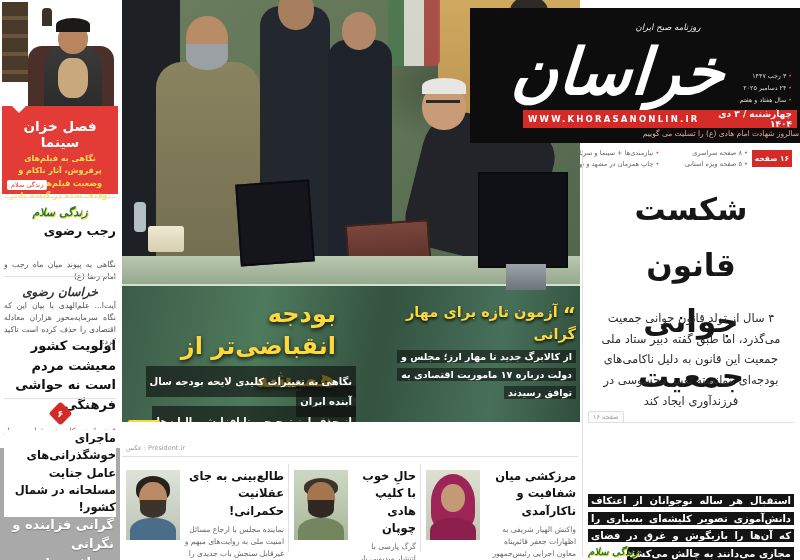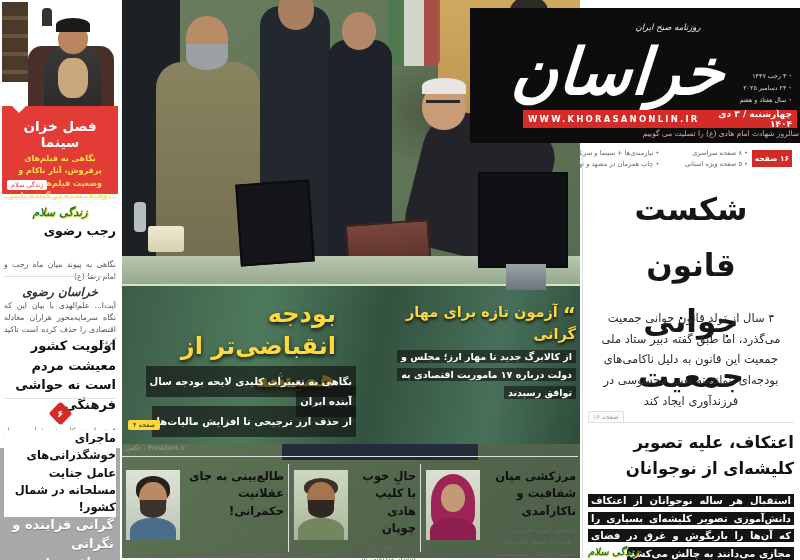--- a/index.html
+++ b/index.html
@@ -53,21 +53,21 @@
   .diamond span{transform:rotate(-45deg);color:#fff;font-size:10px;font-weight:bold;}
   
   .notebox{position:absolute;left:0;top:448px;width:120px;height:112px;background:#a9a9a9;overflow:hidden;}
   .note-label{position:absolute;right:6px;top:6px;background:#d42a28;color:#fff;font-size:8px;
               font-weight:bold;padding:1px 5px;}
   .note-author{position:absolute;right:6px;top:22px;color:#f2f2f2;font-size:6.8px;}
   .note-photo{position:absolute;left:7px;top:8px;width:44px;height:56px;background:linear-gradient(#e8e8e4,#cfcfc9);overflow:hidden;}
   .note-title{position:absolute;right:6px;left:4px;top:68px;color:#fff;font-size:13px;font-weight:bold;
               line-height:1.45;text-align:right;text-shadow:0 1px 1px rgba(0,0,0,.25);}
   
-  .photo-main{position:absolute;left:122px;top:0;width:458px;height:558px;overflow:hidden;
+  .photo-main{position:absolute;left:122px;top:0;width:458px;height:422px;overflow:hidden;
      background:
        radial-gradient(90px 60px at 20% 30%, rgba(255,255,255,.08), transparent 60%),
        radial-gradient(120px 80px at 70% 20%, rgba(0,0,0,.25), transparent 70%),
        linear-gradient(140deg,#6b7d5e 0%,#5f7356 45%,#4c5f47 100%);}
   .ph{position:absolute;}
   .ov-budget-title{position:absolute;left:2px;top:298px;width:212px;text-align:right;
        color:#ffd83d;font-weight:bold;font-size:24px;line-height:1.35;
        text-shadow:0 2px 4px rgba(0,0,0,.85);}
   .ov-budget-lead{position:absolute;left:2px;top:372px;width:232px;text-align:right;
        font-size:10px;font-weight:bold;line-height:2.0;}
@@ -243,21 +243,20 @@
   <div class="abs lr-title" style="left:4px;top:430px;width:112px;font-size:11.5px;text-align:right;background:#fff;padding-bottom:1px;">ماجرای خوشگذرانی‌های عامل جنایت مسلحانه در شمال کشور!</div>
 
   <div class="vline" style="left:582px;top:150px;height:408px;"></div>
   <div class="main-title">
     <div>شکست قانون</div>
     <div>جوانی جمعیت</div>
   </div>
   <div class="main-lead">۴ سال از تولد قانون جوانی جمعیت می‌گذرد، اما طبق گفته دبیر ستاد ملی جمعیت این قانون به دلیل ناکامی‌های بودجه‌ای نتوانسته تغییر محسوسی در فرزندآوری ایجاد کند</div>
   <div class="abs" style="left:588px;top:404px;"><span class="tagpill">صفحه ۱۶</span></div>
   <div class="hline" style="left:588px;top:422px;width:206px;"></div>
-  <div class="story2-title">اعتکاف، علیه تصویر کلیشه‌ای از نوجوانان</div>
   <div class="story2-lead"><span>استقبال هر ساله نوجوانان از اعتکاف دانش‌آموزی تصویر کلیشه‌ای بسیاری را که آن‌ها را بازیگوش و غرق در فضای مجازی می‌دانند به چالش می‌کشد</span></div>
   <div class="abs" style="left:588px;top:540px;">
     <span class="zlogo" style="font-size:10px;">زندگی سلام</span>
   </div>
 
   <div class="hline" style="left:122px;top:456px;width:456px;"></div>
   <div class="vline" style="left:288px;top:464px;height:88px;"></div>
   <div class="vline" style="left:420px;top:464px;height:88px;"></div>
 
   <div class="b-art" style="left:126px;width:158px;">

